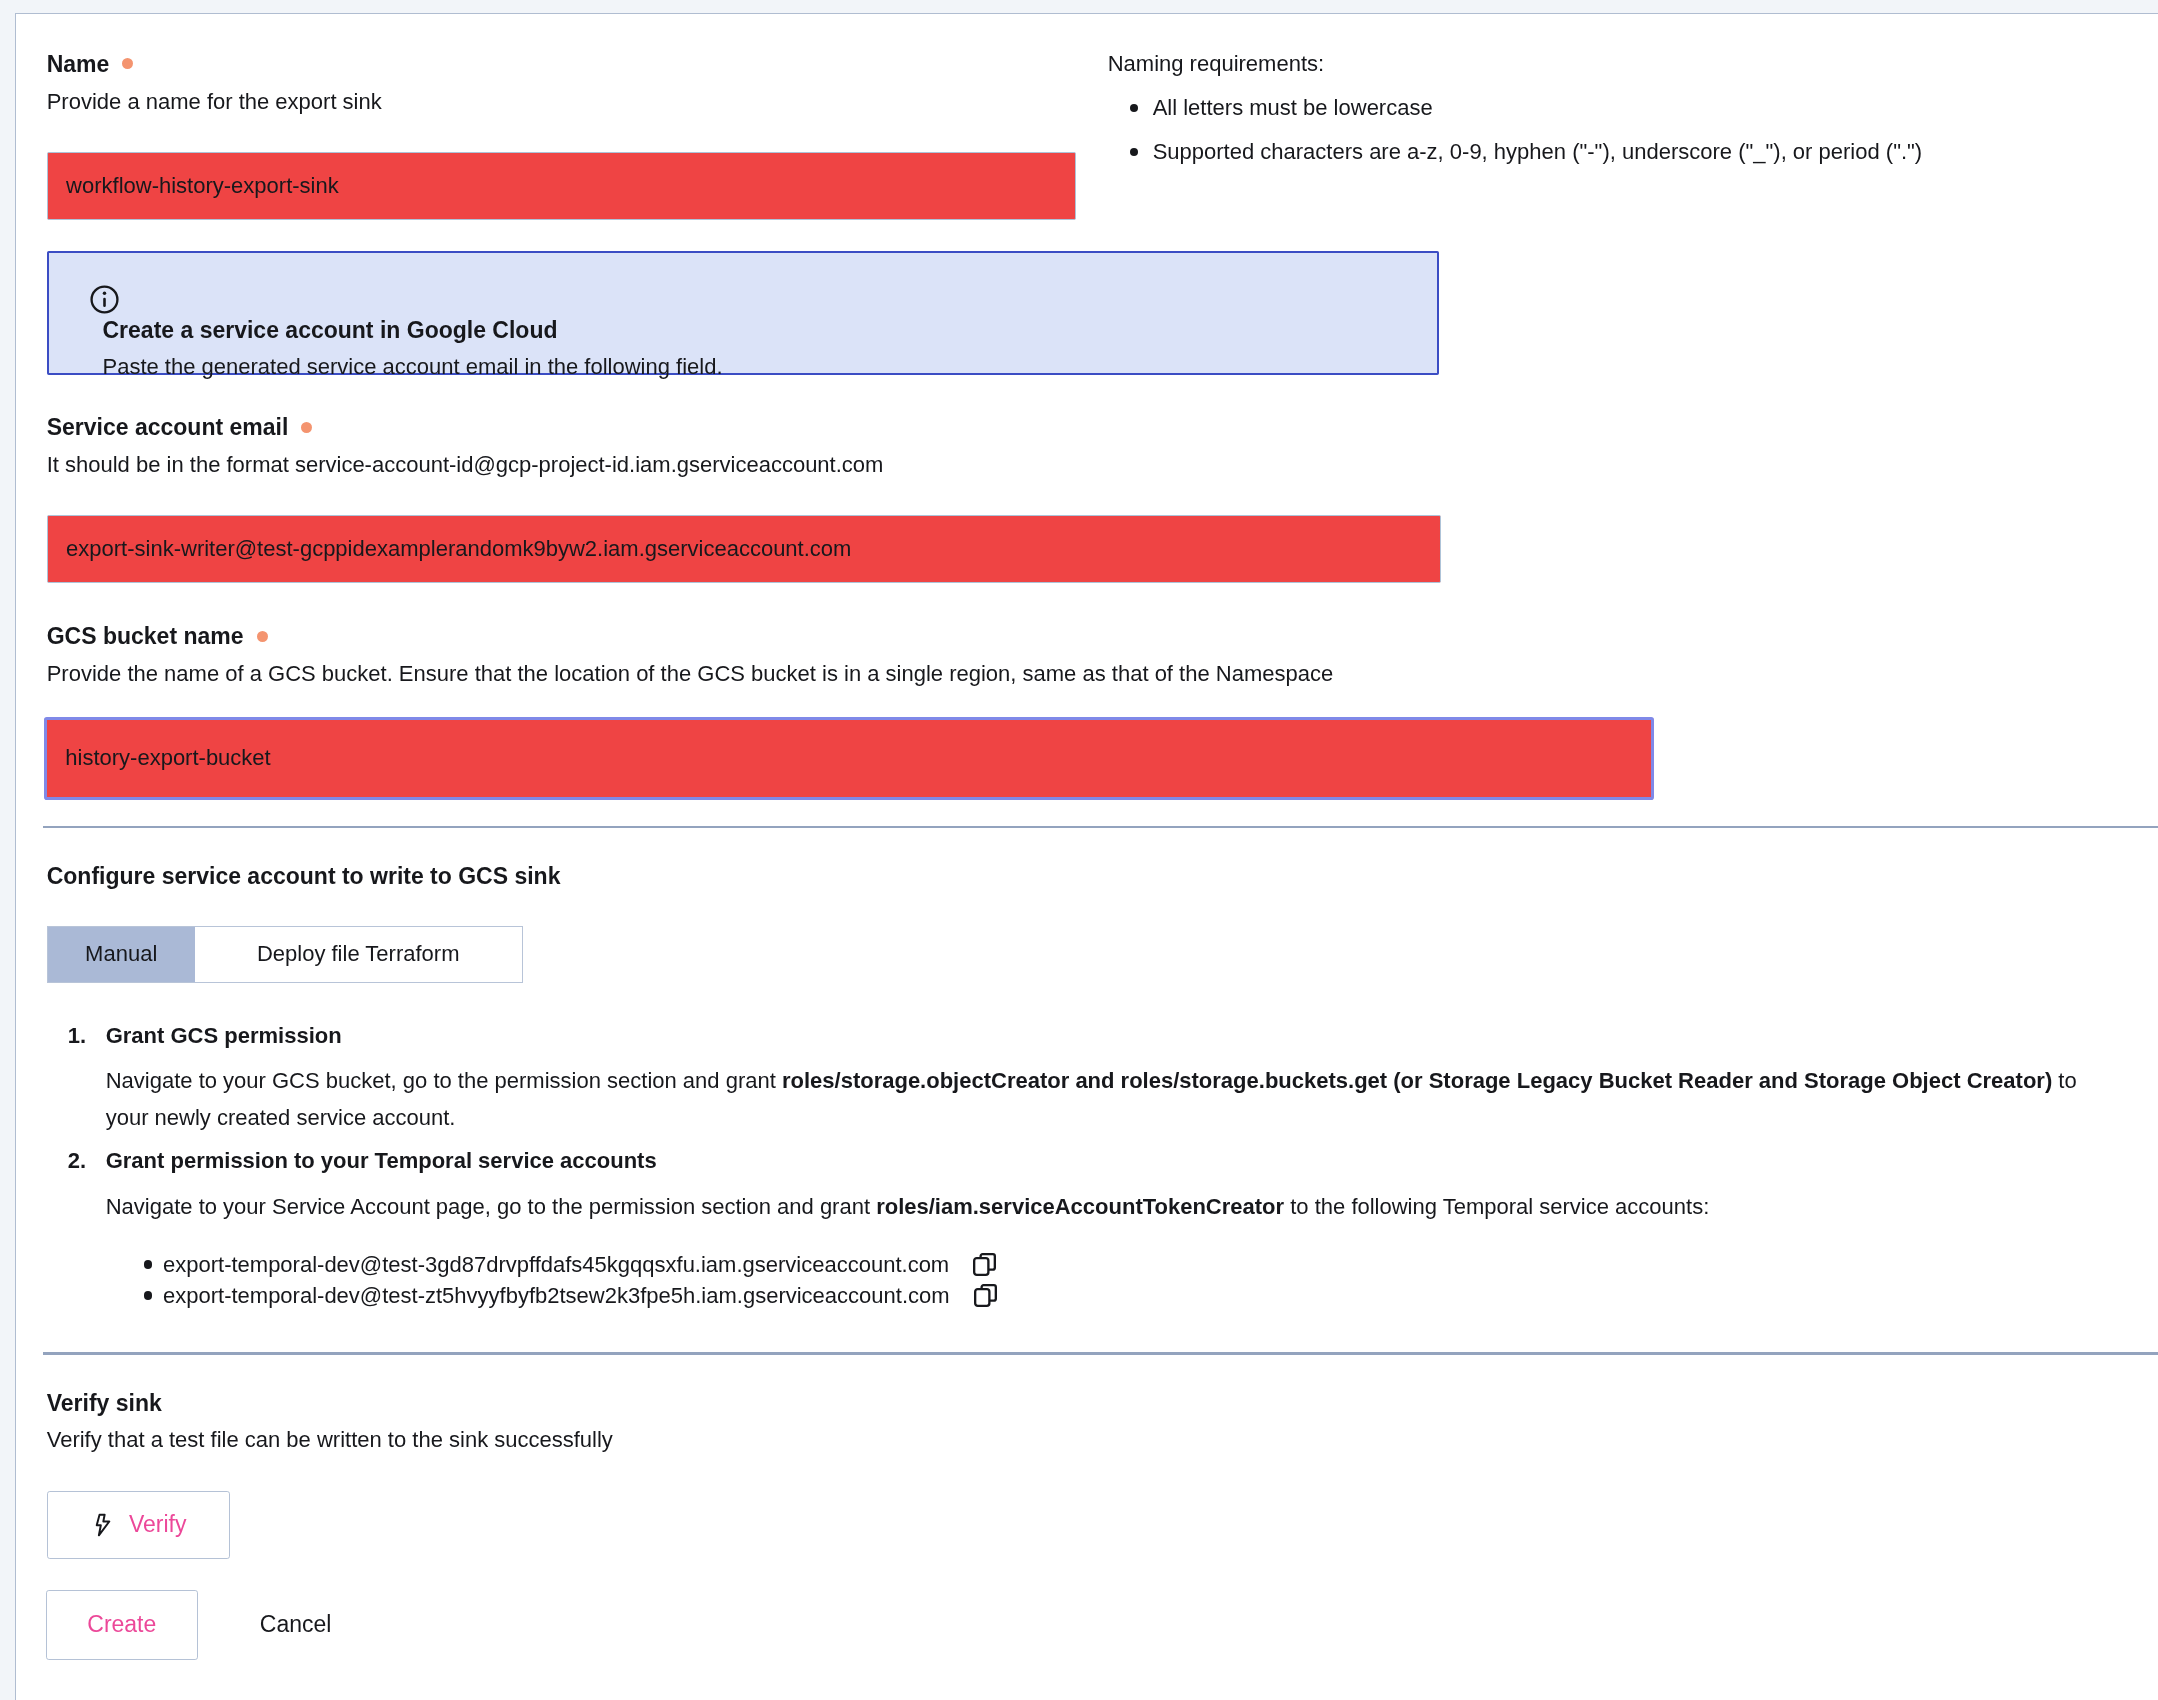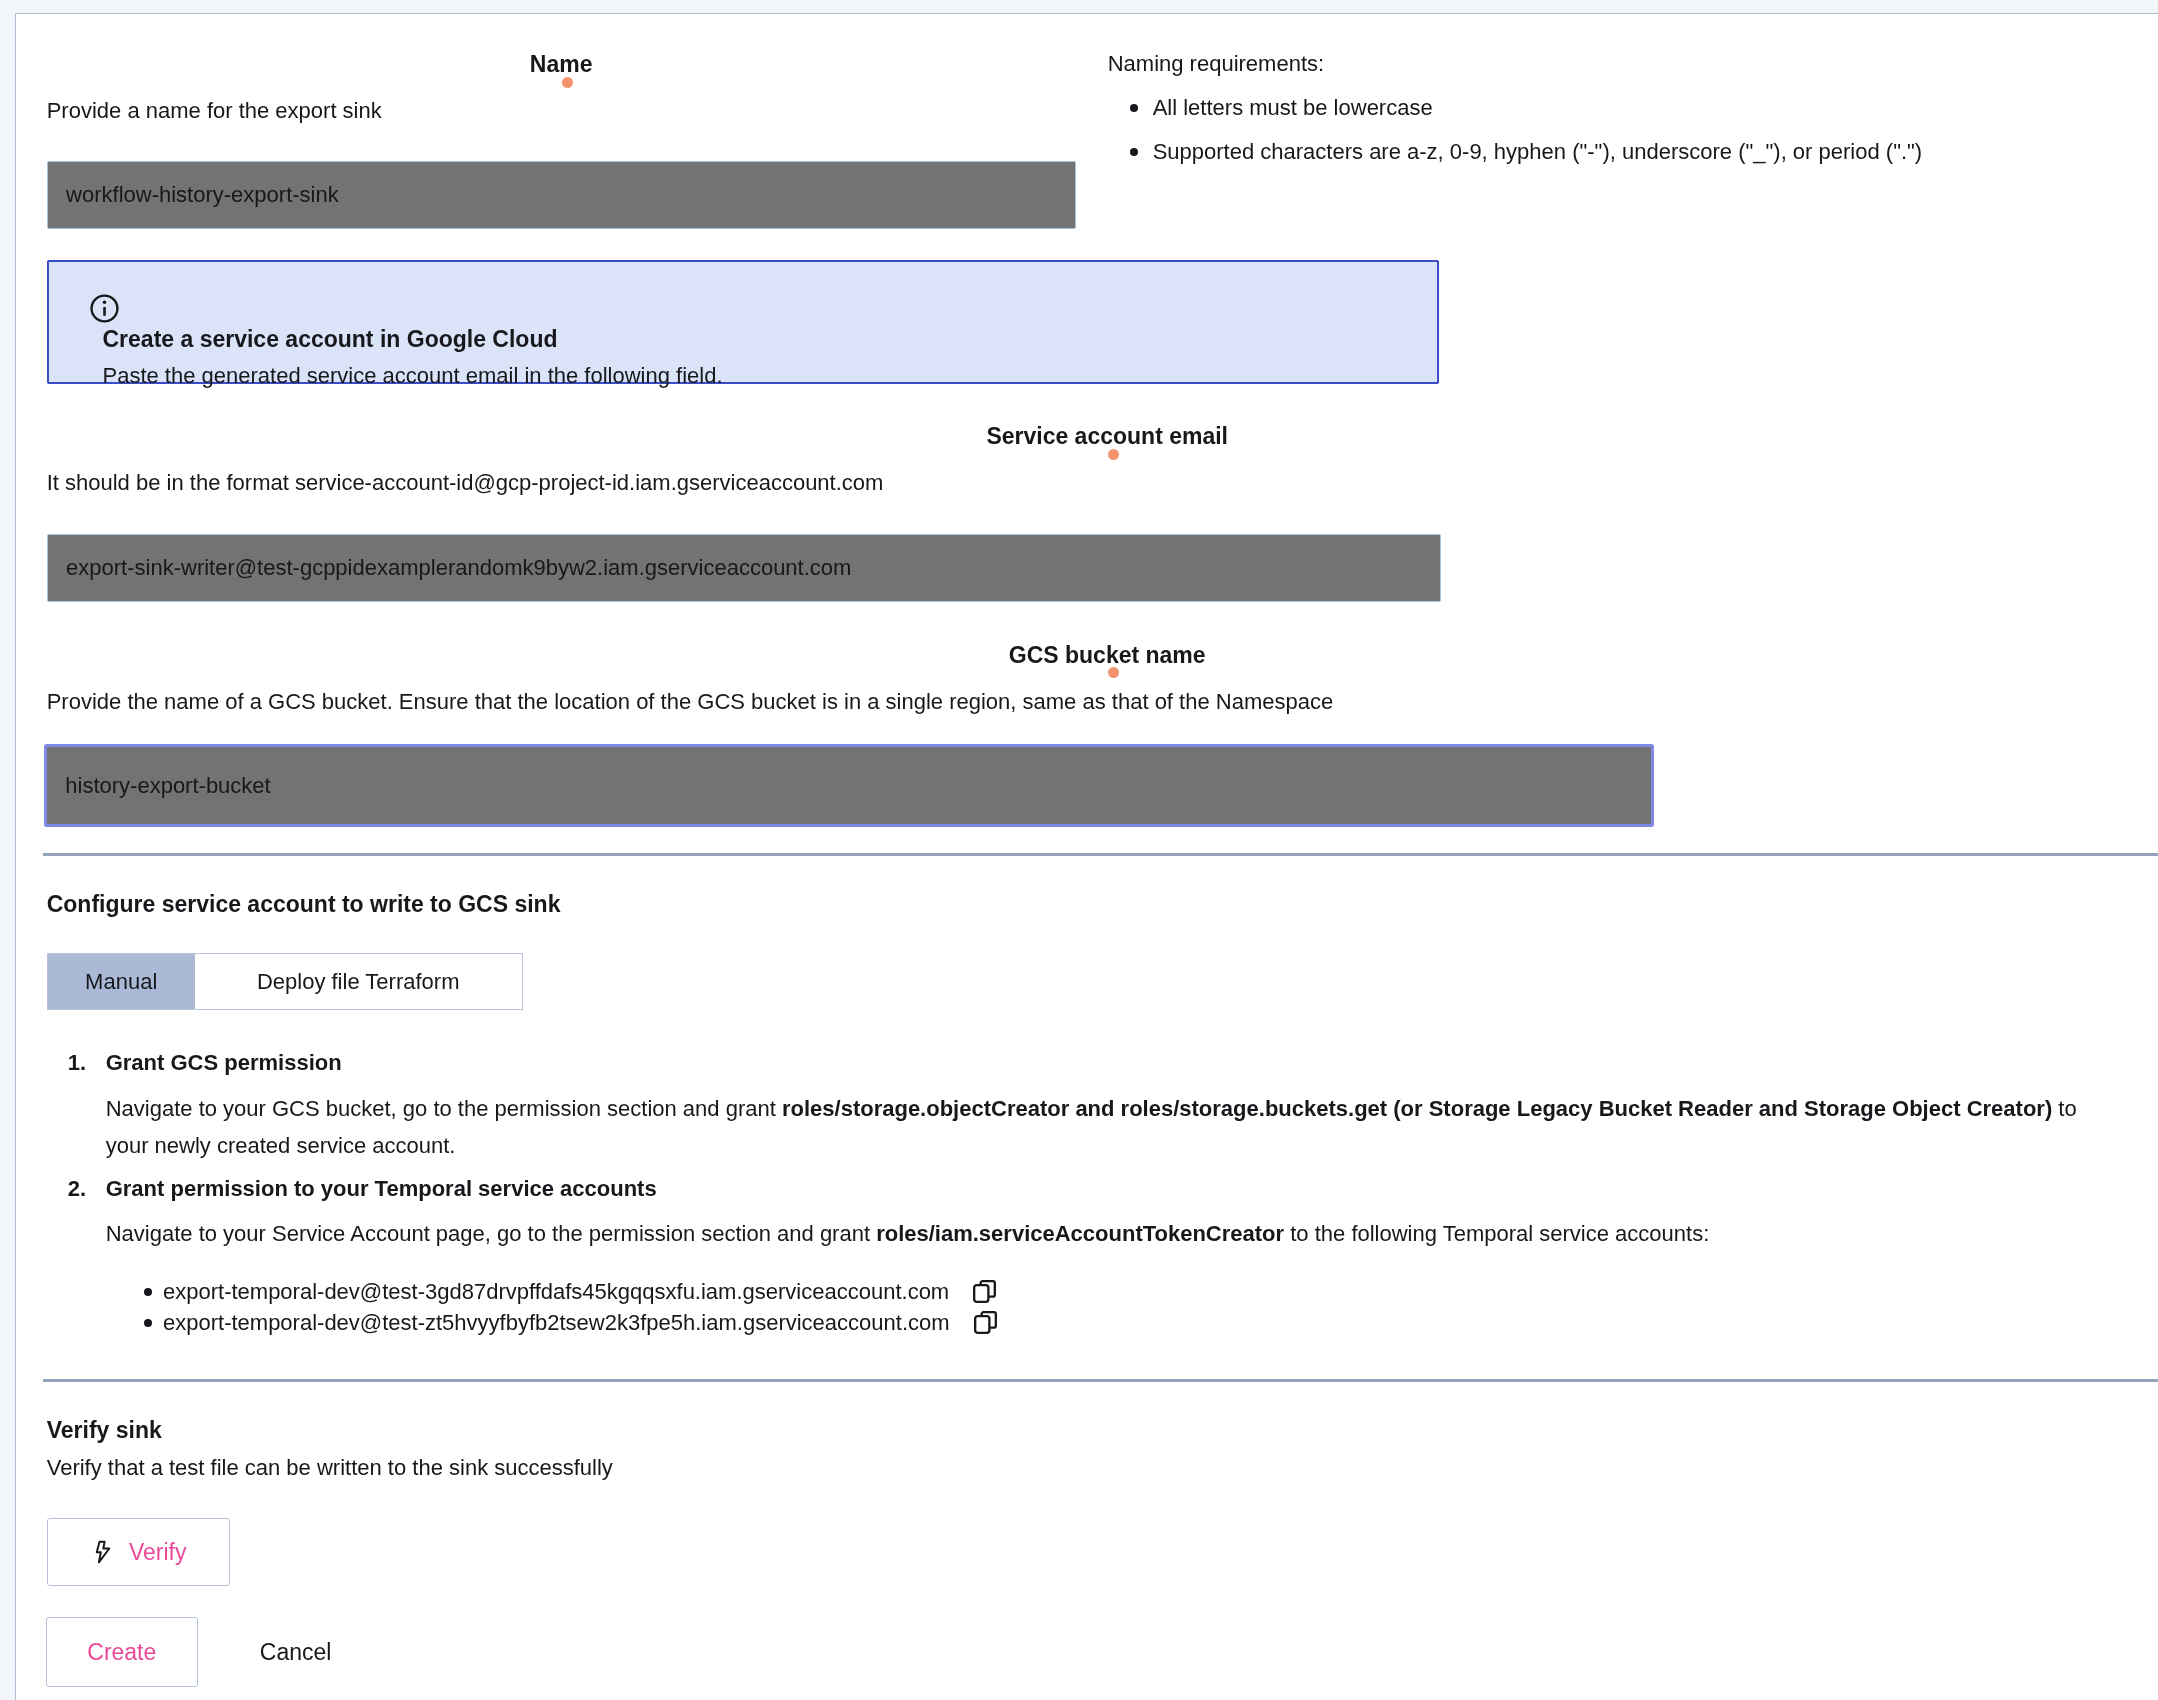--- a/index.html
+++ b/index.html
@@ -16,34 +16,34 @@
     width: 2153px; height: 1717px;
     background: #ffffff;
     border: 1.8px solid #b0bdd1;
     border-right: none;
     border-bottom: none;
   }
   .content { padding: 0 0 0 31px; }
 
   .field-label {
     display: flex; align-items: center;
-    font-size: 23px; font-weight: 700; line-height: 27.5px; flex-direction: column;
+    font-size: 23px; font-weight: 700; line-height: 27.5px;
   }
   .req-dot {
     width: 11px; height: 11px; border-radius: 50%;
     background: #f4946f; margin-left: 13px; margin-top: -1.8px;
   }
   .field-desc { font-size: 22px; line-height: 27.5px; margin-top: 9.2px; }
 
   .text-input {
     display: block;
     height: 68px;
     border: 1.8px solid #aec3d8;
     border-radius: 1.8px;
-    background: #737373;
+    background: #ef4444;
     font-family: "Liberation Sans", sans-serif;
     font-size: 22px; color: #17181c;
     padding: 0 18.4px;
     outline: none;
   }
   .text-input.focused {
     height: 83px;
     border: 3.7px solid #8089e8;
     border-radius: 2.8px;
   }

